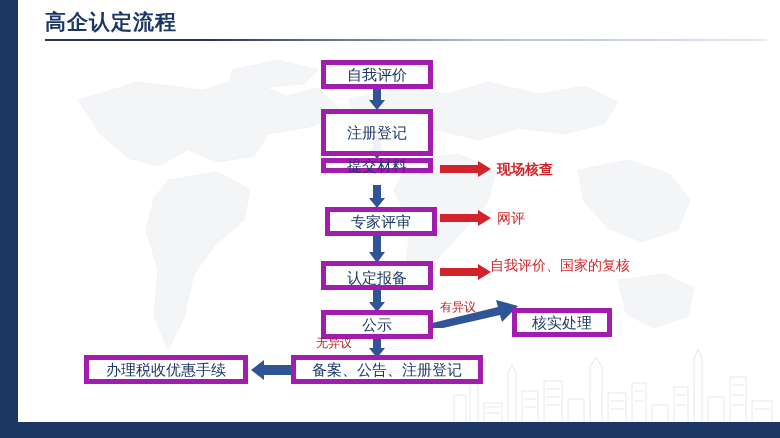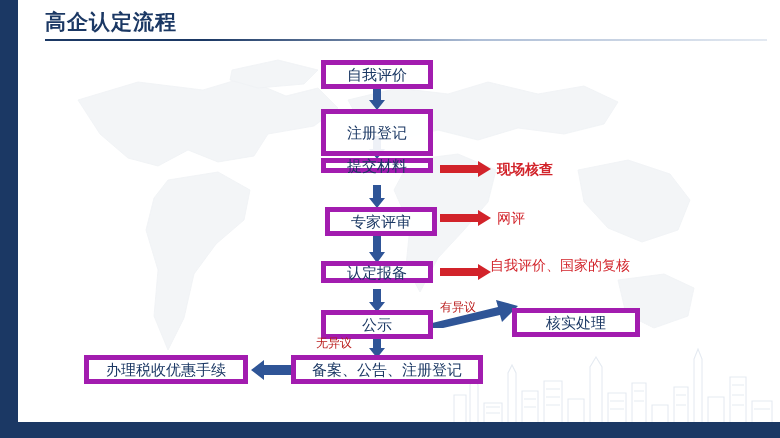--- a/index.html
+++ b/index.html
@@ -214,29 +214,29 @@
   </div>
 
   <div class="box" style="left:321px; top:158px; width:112px; height:15px;">
     <span>提交材料</span>
   </div>
 
   <div class="box" style="left:313px; top:207px; width:112px; height:29px;margin-left:12px;">
     <span>专家评审</span>
   </div>
 
-  <div class="box" style="left:321px; top:261px; width:112px; height:22px;">
+  <div class="box" style="left:321px; top:261px; width:112px; height:29px;align-items:flex-end;">
     <span>认定报备</span>
   </div>
 
   <div class="box" style="left:321px; top:310px; width:112px; height:29px;justify-content:center;">
     <span>公示</span>
   </div>
 
-  <div class="box" style="left:512px; top:308px; width:128px; height:29px;">
+  <div class="box" style="left:512px; top:308px; width:100px; height:29px;">
     <span>核实处理</span>
   </div>
 
   <div class="box" style="left:291px; top:355px; width:192px; height:29px;">
     <span>备案、公告、注册登记</span>
   </div>
 
   <div class="box" style="left:84px; top:355px; width:164px; height:29px;">
     <span>办理税收优惠手续</span>
   </div>

